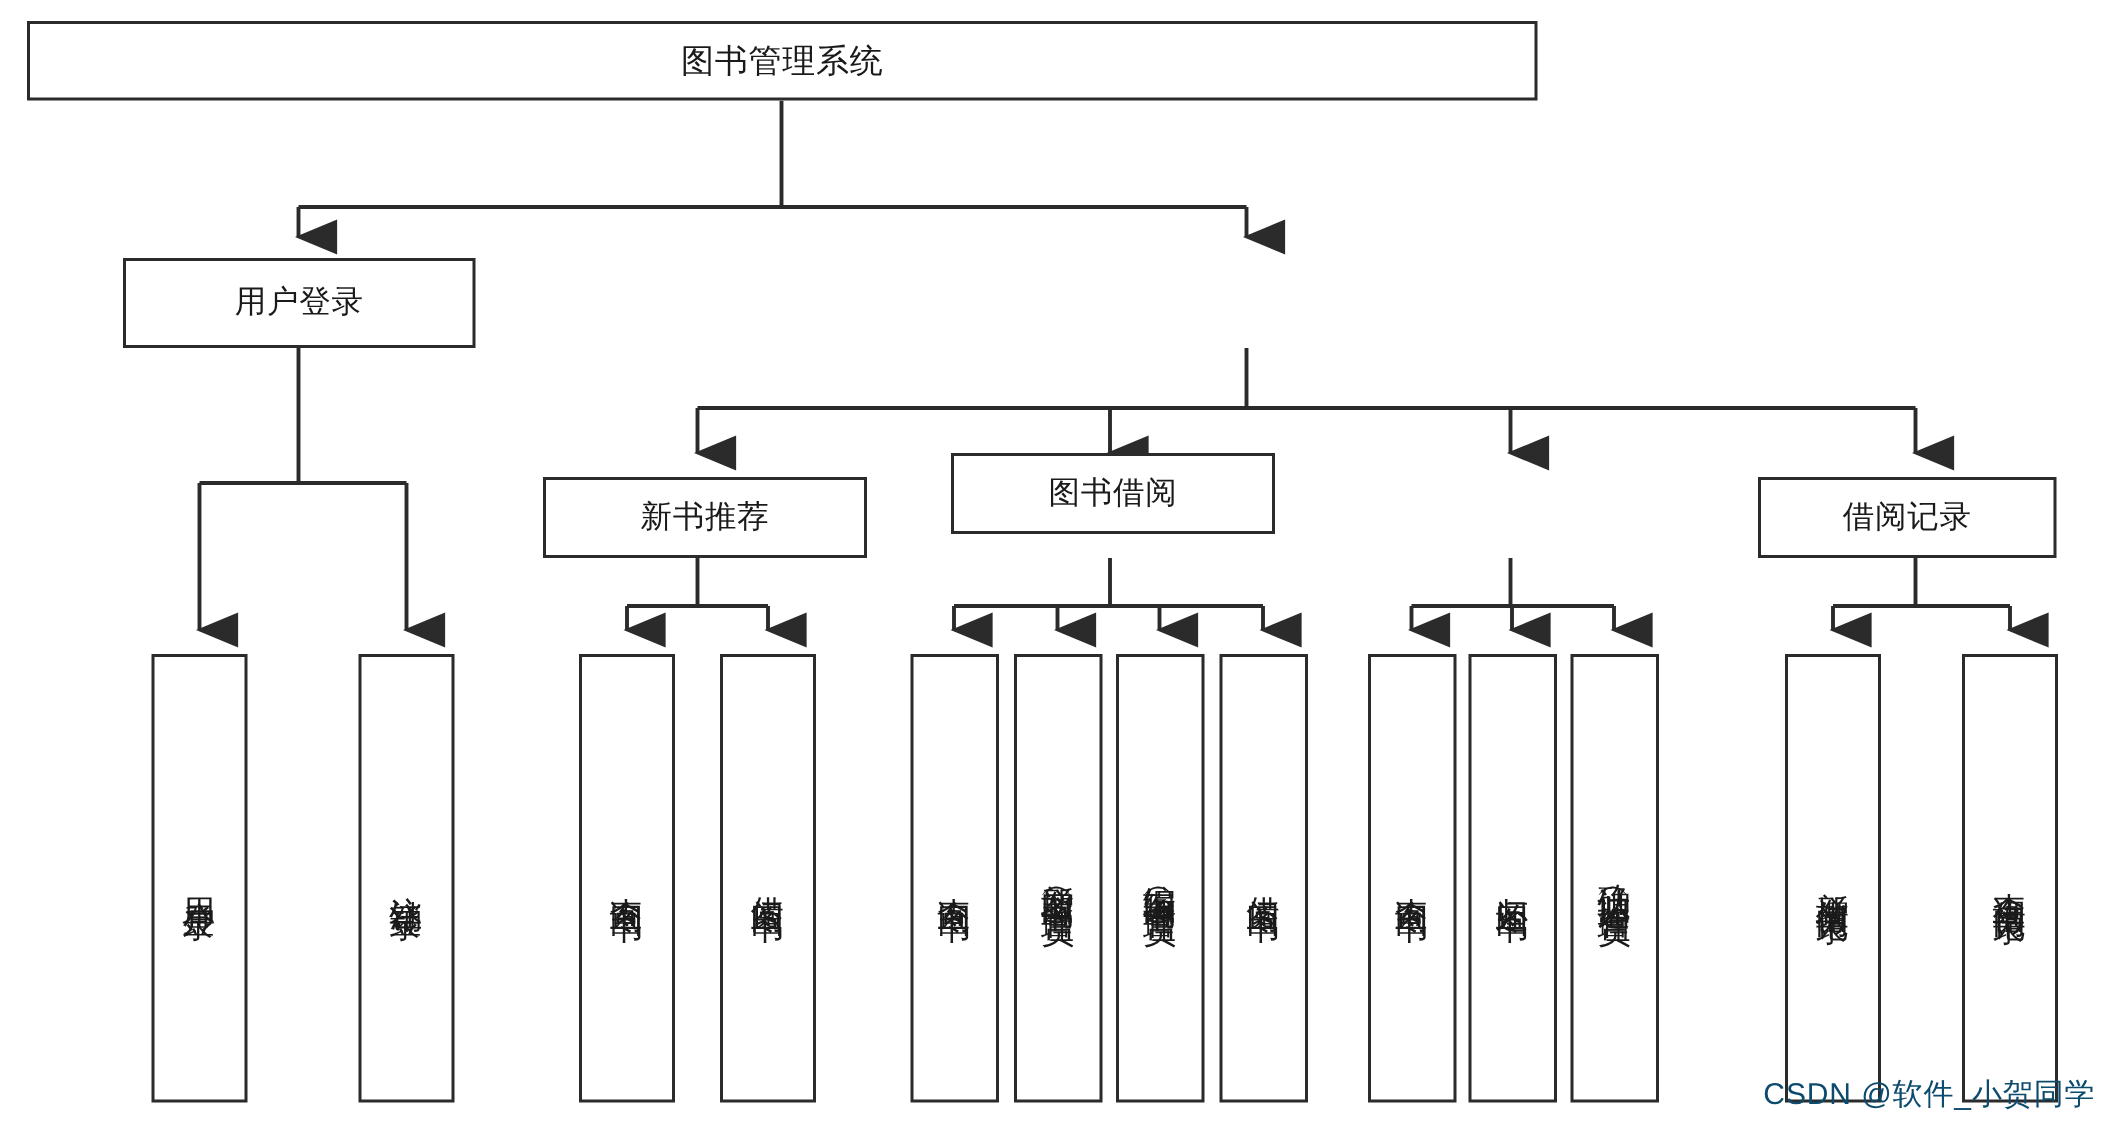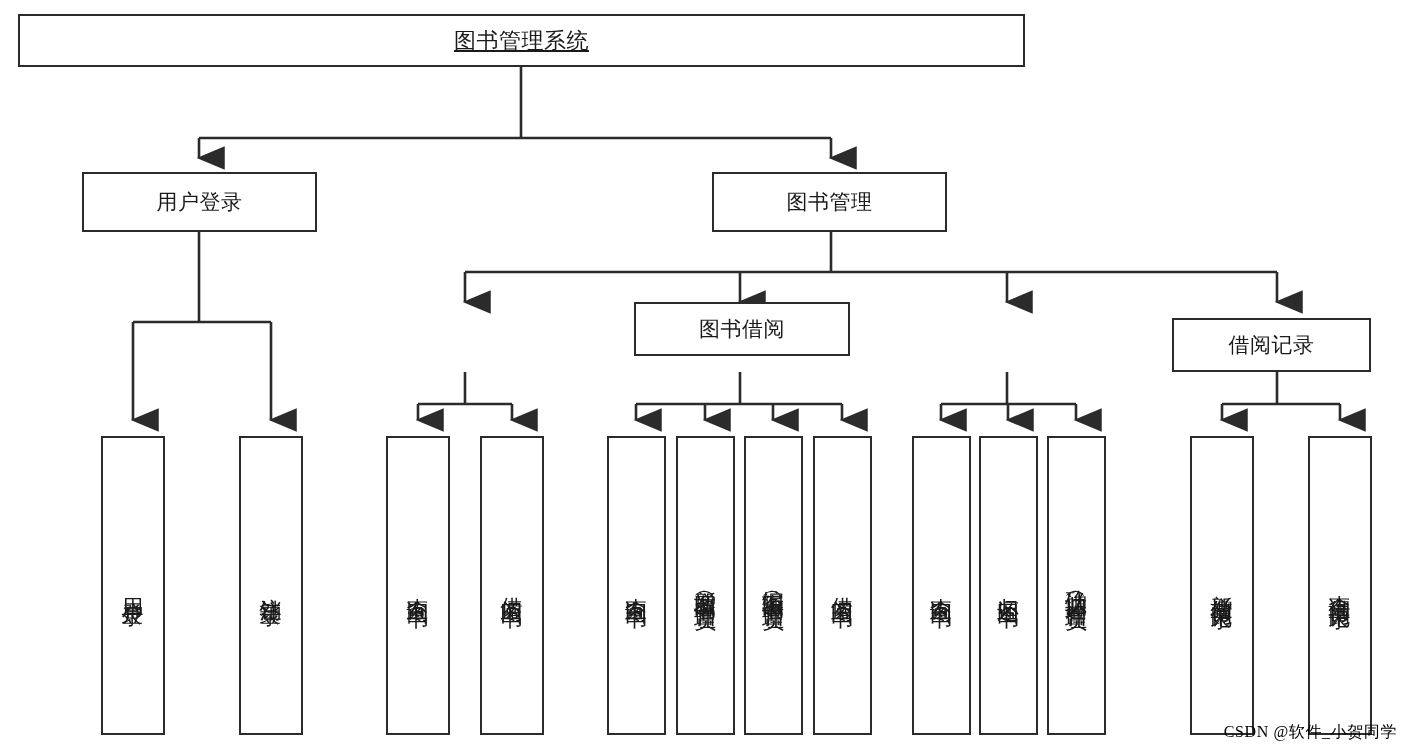--- a/index.html
+++ b/index.html
@@ -61,26 +61,25 @@
     font-size: 22px;
     line-height: 1.05;
     letter-spacing: 3px;
     white-space: nowrap;
     max-height: 100%;
   }
   .watermark {
     position: absolute;
     right: 8px;
     bottom: 4px;
-    font-size: 16px;
-    color: #000000;
+    font-size: 20px;
+    color: #0c4a6e;
     letter-spacing: 0.6px;
     user-select: none;
     white-space: nowrap;
-    font-family: Liberation Serif, serif;
   }
 </style>
 </head>
 <body>
 
 <div id="canvas">
 
   <svg class="wires" viewBox="0 0 1405 747" xmlns="http://www.w3.org/2000/svg">
     <defs>
       <marker id="arrow" viewBox="0 0 10 12" refX="5" refY="11" markerWidth="9" markerHeight="11" orient="auto-start-reverse">
@@ -124,32 +123,32 @@
       <path d="M1008,404 L1008,420" marker-end="url(#arrow)"></path>
       <path d="M1076,404 L1076,420" marker-end="url(#arrow)"></path>
 
       <path d="M1277,372 L1277,404"></path>
       <path d="M1222,404 L1340,404"></path>
       <path d="M1222,404 L1222,420" marker-end="url(#arrow)"></path>
       <path d="M1340,404 L1340,420" marker-end="url(#arrow)"></path>
     </g>
   </svg>
 
-  <div class="node h root" style="left:18px; top:14px; width:1007px; height:53px;text-decoration:underline;">
+  <div class="node h root" style="left:18px; top:14px; width:1007px; height:53px;">
     <span class="node-label">图书管理系统</span>
   </div>
 
   <div class="node h" style="left:82px; top:172px; width:235px; height:60px;">
     <span class="node-label">用户登录</span>
   </div>
 
-  <div class="node h" style="left:712px; top:172px; width:235px; height:60px;">
-    <span class="node-label">图书管理</span>
-  </div>
-
+
+  <div class="node h" style="left:362px; top:318px; width:216px; height:54px;">
+    <span class="node-label">新书推荐</span>
+  </div>
 
   <div class="node h" style="left:634px; top:302px; width:216px; height:54px;">
     <span class="node-label">图书借阅</span>
   </div>
 
 
   <div class="node h" style="left:1172px; top:318px; width:199px; height:54px;">
     <span class="node-label">借阅记录</span>
   </div>
 

